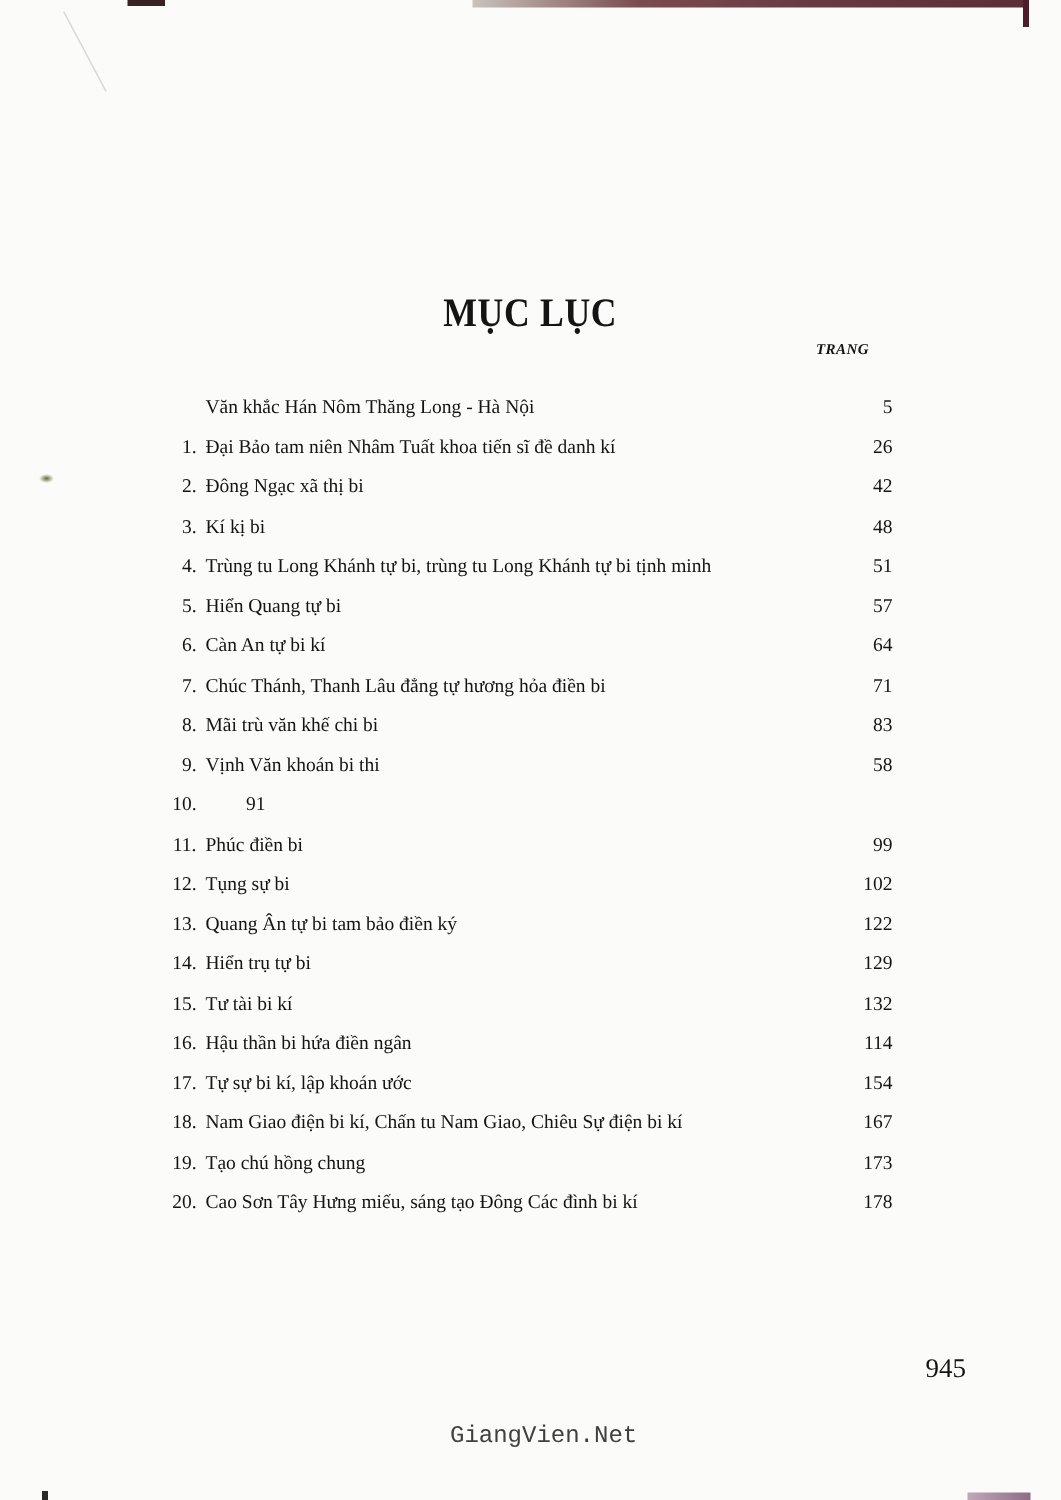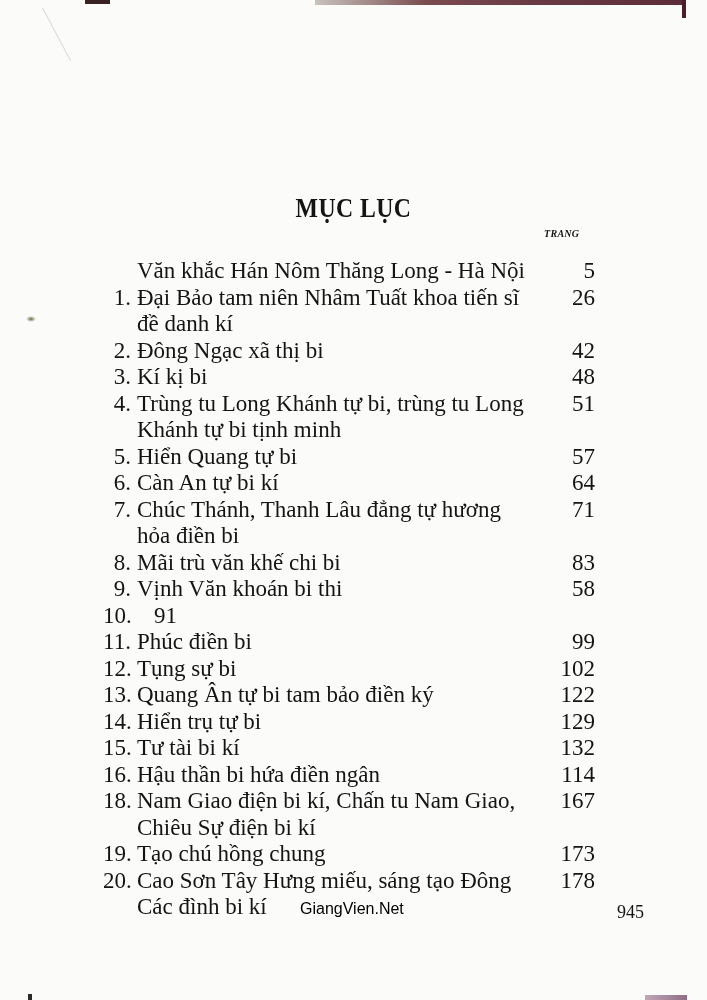--- a/index.html
+++ b/index.html
@@ -35,35 +35,35 @@
     font-size: 27px; font-weight: bold; letter-spacing: 0.5px;
     font-family: "Liberation Serif", serif;
     transform: scaleX(0.88);
   }
   .col-header {
     position: absolute; top: 228px; left: 544px; font-size: 10px; font-style: italic;
     font-weight: bold; letter-spacing: 0.3px;
   }
   .toc {
     position: absolute; top: 258px; left: 103px; width: 492px;
-    font-size: 23px; line-height: 26.5px;
+    font-size: 13px; line-height: 26.5px;
   }
   .toc-row {
     display: flex; align-items: flex-start;
   }
   .toc-num { width: 28px; text-align: right; padding-right: 6px; flex: none; }
   .toc-title { flex: 1; padding-right: 18px; }
   .toc-page { width: 40px; text-align: right; flex: none; }
   .toc-row.intro .toc-title { padding-left: 34px; }
   .page-number {
     position: absolute; top: 902px; left: 581px; font-size: 18px; margin-left: 36px;
   }
   .watermark {
-    position: absolute; top: 900px; left: 300px; font-family: Liberation Sans, sans-serif;
-    font-size: 16px; color: #000000;
+    position: absolute; top: 948px; left: 300px; font-family: Liberation Mono, monospace;
+    font-size: 16px; color: #404040;
   }
   .speck {
     position: absolute; top: 316px; left: 26px; width: 10px; height: 6px;
     background: radial-gradient(#6a6a40, transparent 70%);
   }
 </style>
 </head>
 <body>
 
 <div class="top-edge"></div>
@@ -154,20 +154,25 @@
         <span class="toc-num">15.</span>
         <span class="toc-title">Tư tài bi kí</span>
         <span class="toc-page">132</span>
       </div>
       <div class="toc-row">
         <span class="toc-num">16.</span>
         <span class="toc-title">Hậu thần bi hứa điền ngân</span>
         <span class="toc-page">114</span>
       </div>
       <div class="toc-row">
+        <span class="toc-num">17.</span>
+        <span class="toc-title">Tự sự bi kí, lập khoán ước</span>
+        <span class="toc-page">154</span>
+      </div>
+      <div class="toc-row">
         <span class="toc-num">18.</span>
         <span class="toc-title">Nam Giao điện bi kí, Chấn tu Nam Giao, Chiêu Sự điện bi kí</span>
         <span class="toc-page">167</span>
       </div>
       <div class="toc-row">
         <span class="toc-num">19.</span>
         <span class="toc-title">Tạo chú hồng chung</span>
         <span class="toc-page">173</span>
       </div>
       <div class="toc-row">

